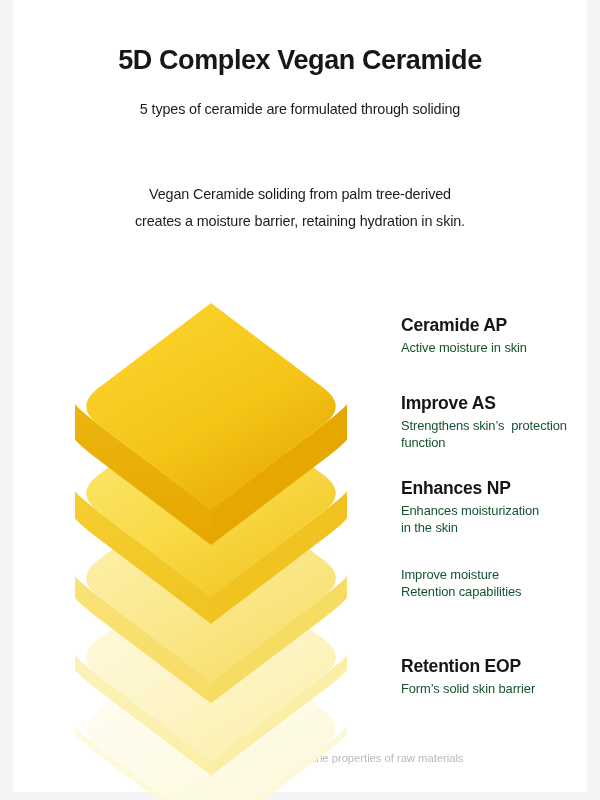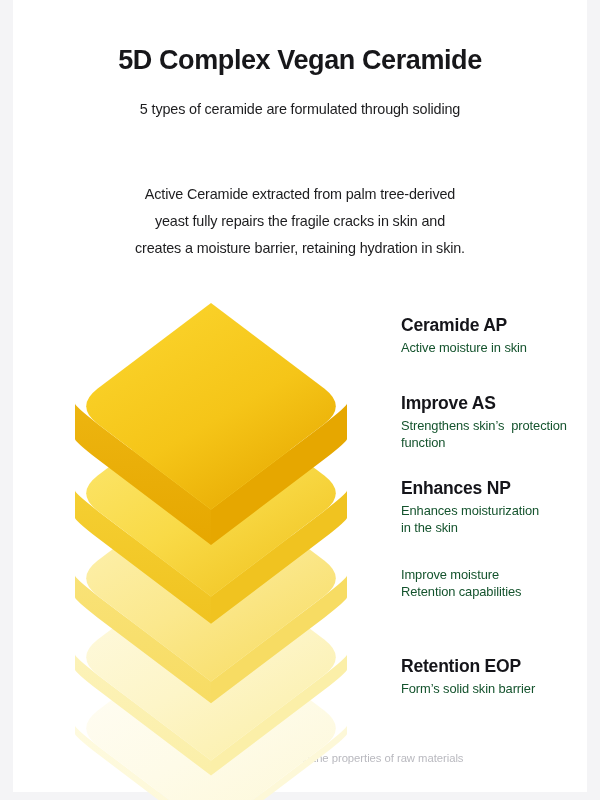--- a/index.html
+++ b/index.html
@@ -117,22 +117,21 @@
 <div id="page">
   <div id="card">
 
     <div class="title">5D Complex Vegan Ceramide</div>
 
     <div class="para para-1">
       <span class="line">5 types of ceramide are formulated through soliding</span>
     </div>
 
     <div class="para para-2">
-      <span class="line">Active Ceramide extracted from palm tree-derived</span>
-      <span class="line">yeast fully repairs the fragile cracks in skin and</span>
+      <span class="line">Vegan Ceramide soliding from palm tree-derived</span>
       <span class="line">creates a moisture barrier, retaining hydration in skin.</span>
     </div>
 
     <div id="stack">
         <div class="slab" style="top: 0px; z-index: 10;">
           <svg viewBox="0 0 272 200" preserveAspectRatio="none">
             <defs>
               <linearGradient id="gt0" x1="0.15" y1="0" x2="0.85" y2="1">
                 <stop offset="0%" stop-color="#fbd52e"></stop>
                 <stop offset="55%" stop-color="#f5c518"></stop>

